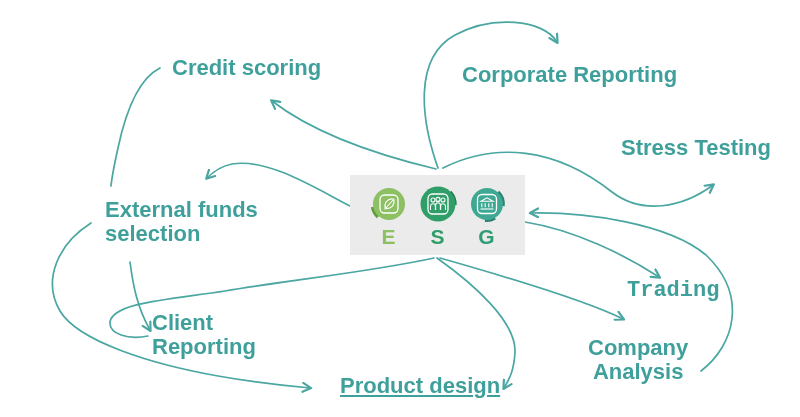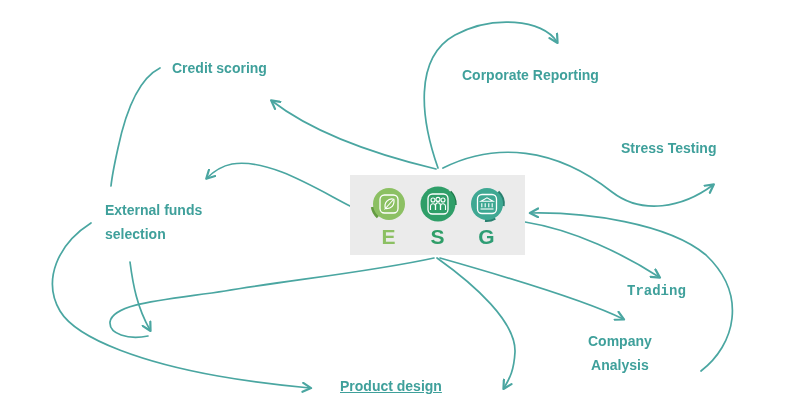--- a/index.html
+++ b/index.html
@@ -2,21 +2,21 @@
 <html><head>
 <meta charset="utf-8">
 <style>
   html,body{margin:0;padding:0;background:#fff;}
   #stage{
     position:relative;width:800px;height:417px;background:#ffffff;overflow:hidden;
     font-family:"Liberation Sans","DejaVu Sans",sans-serif;
   }
   #arrow-layer{position:absolute;left:0;top:0;width:800px;height:417px;}
   .node{
-    position:absolute;color:#3fa09b;font-weight:bold;font-size:14px;
+    position:absolute;color:#3fa09b;font-weight:bold;font-size:22px;
     line-height:24px;white-space:pre-line;
   }
   #esg-box{
     position:absolute;left:350px;top:175px;width:175px;height:80px;
     background:#ebebeb;display:flex;justify-content:center;gap:9px;
   }
   .esg-col{width:40px;display:flex;flex-direction:column;align-items:center;padding-top:9px;}
   .esg-letter{font-size:21px;font-weight:bold;line-height:24px;margin-top:1px;}
   .letter-e{color:#8cc063;}
   .letter-s{color:#2f9e68;}
@@ -47,23 +47,25 @@
       <path d="M 91 223 C 58 244, 42 280, 60 311 C 78 341, 150 364, 218 376 C 252 382, 288 386, 310 388" marker-end="url(#ah)"></path>
       <path d="M 160 68 C 138 79, 125 115, 118 148 C 114 166, 112 176, 111 186"></path>
     </g>
   </svg>
 
   <div class="node" style="left:172px;top:56px;">Credit scoring</div>
   <div class="node" style="left:462px;top:63px;text-align:center;">Corporate Reporting</div>
   <div class="node" style="left:621px;top:136px;">Stress Testing</div>
   <div class="node" style="left:105px;top:198px;">External funds
 selection</div>
+  <div class="node" style="left:152px;top:311px;">Client
+Reporting</div>
   <div class="node" style="left:340px;top:374px;text-decoration:underline;">Product design</div>
   <div class="node" style="left:627px;top:279px;font-family:Liberation Mono, monospace;">Trading</div>
-  <div class="node" style="left:588px;top:329px;text-align:center;">Company
+  <div class="node" style="left:588px;top:336px;text-align:center;">Company
 Analysis</div>
 
   <div id="esg-box">
 
     <div class="esg-col">
       <svg width="40" height="40" viewBox="-20 -20 40 40">
         <path d="M -11 13 A 17 17 0 0 1 -16.5 3" fill="none" stroke="#649c42" stroke-width="3.4"></path>
         <circle cx="0" cy="0" r="16" fill="#8cc063"></circle>
         <rect x="-9" y="-9" width="18" height="18" rx="4.5" fill="none" stroke="#ffffff" stroke-width="1.3"></rect>
         <path d="M-3.5,4.5 C-5.5,-1 -0.5,-6.5 4.8,-4.8 C6,1 2,5.2 -3.5,4.5 Z" fill="none" stroke="#ffffff" stroke-width="1.2"></path>

